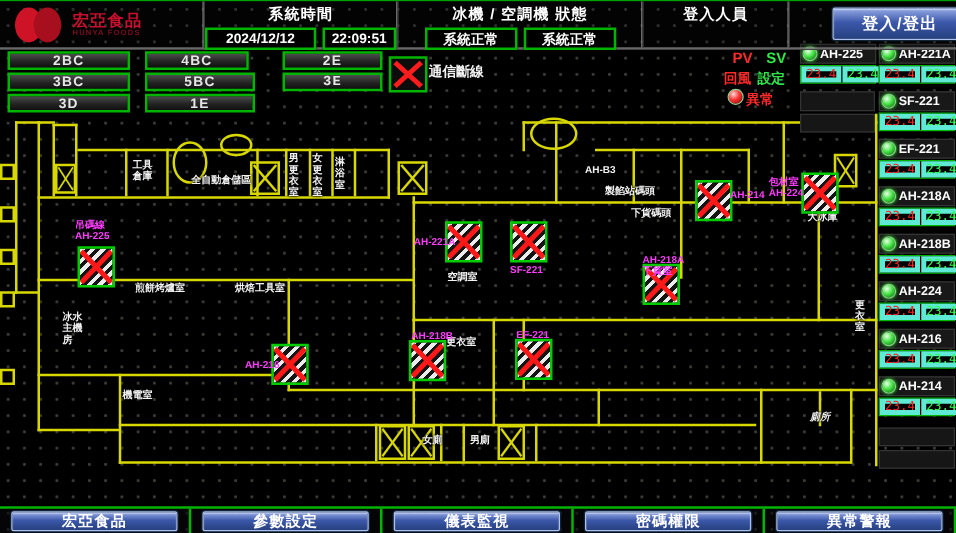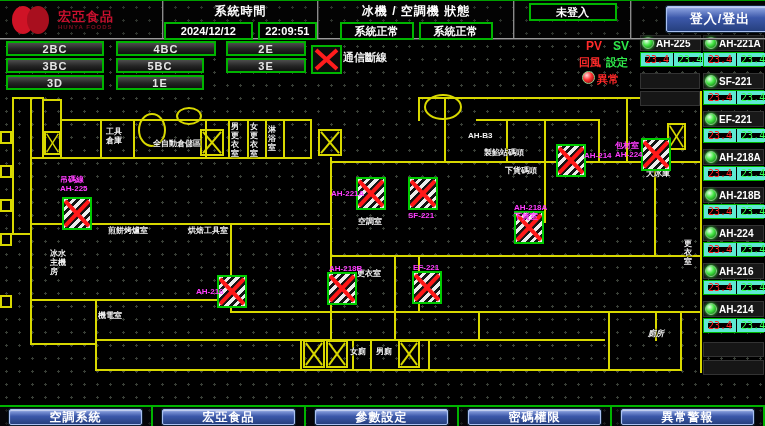--- a/index.html
+++ b/index.html
@@ -93,46 +93,44 @@
       </div>
     </div>
     <div class="sec" style="width:194px;">
       <div class="sec-label">冰機 / 空調機 狀態</div>
       <div class="row">
         <div class="gbox" style="width:70px;height:14px;">系統正常</div>
         <div class="gbox" style="width:70px;height:14px;">系統正常</div>
       </div>
     </div>
     <div class="sec" style="width:115px;">
-      <div class="row">
-        <div class="gbox" style="width:84px;height:14px;">未登入</div>
-      </div>
+      <div class="sec-label">登入人員</div>
     </div>
     <div class="sec" style="flex:1;border-right:none;">
       <div class="blue-btn" style="position:absolute;left:34px;top:5px;width:106px;height:24px;">登入/登出</div>
     </div>
   </div>
 
   <div id="floor-mount">
       <div class="floor-btn" style="position: absolute; left: 6px; top: 40px; width: 98px;">
         <span>2BC</span>
       </div>
-      <div class="floor-btn" style="position: absolute; left: 116px; top: 40px; width: 100px;">
+      <div class="floor-btn" style="position: absolute; left: 116px; top: 40px; width: 83px;">
         <span>4BC</span>
       </div>
       <div class="floor-btn" style="position: absolute; left: 226px; top: 40px; width: 80px;">
         <span>2E</span>
       </div>
       <div class="floor-btn" style="position: absolute; left: 6px; top: 57px; width: 98px;">
         <span>3BC</span>
       </div>
       <div class="floor-btn" style="position: absolute; left: 116px; top: 57px; width: 88px;">
         <span>5BC</span>
       </div>
-      <div class="floor-btn" style="position: absolute; left: 226px; top: 57px; width: 80px;">
+      <div class="floor-btn" style="position: absolute; left: 226px; top: 57px; width: 80px; font-family: Liberation Mono, monospace;">
         <span>3E</span>
       </div>
       <div class="floor-btn" style="position: absolute; left: 6px; top: 74px; width: 98px;">
         <span>3D</span>
       </div>
       <div class="floor-btn" style="position: absolute; left: 116px; top: 74px; width: 88px;">
         <span>1E</span>
       </div>
     </div>
 
@@ -380,21 +378,21 @@
         <div>更衣室</div>
       </div>
       <div class="room" style="position: absolute; left: 50px; top: 248px;">
         <div>冰水</div>
         <div>主機</div>
         <div>房</div>
       </div>
       <div class="room" style="position: absolute; left: 98px; top: 310px;">
         <div>機電室</div>
       </div>
-      <div class="room" style="position: absolute; left: 338px; top: 346px; padding-left: 12px;">
+      <div class="room" style="position: absolute; left: 338px; top: 346px;">
         <div>女廁</div>
       </div>
       <div class="room" style="position: absolute; left: 376px; top: 346px;">
         <div>男廁</div>
       </div>
       <div class="room" style="position: absolute; left: 684px; top: 238px;">
         <div>更</div>
         <div>衣</div>
         <div>室</div>
       </div>
@@ -499,27 +497,27 @@
       <div class="stair" style="left: 667px; top: 122px; width: 19px; height: 27px;">
         <svg viewBox="0 0 20 24" preserveAspectRatio="none">
           <line x1="1" y1="1" x2="19" y2="23" stroke="#d8d800" stroke-width="2"></line>
           <line x1="19" y1="1" x2="1" y2="23" stroke="#d8d800" stroke-width="2"></line>
         </svg>
       </div>
     </div>
 
   <div class="bottom-bar" id="nav-mount">
       <div class="nav-cell">
-    <div class="blue-btn">空調系統</div>
-  </div>
-      <div class="nav-cell">
     <div class="blue-btn">宏亞食品</div>
   </div>
       <div class="nav-cell">
     <div class="blue-btn">參數設定</div>
+  </div>
+      <div class="nav-cell">
+    <div class="blue-btn">儀表監視</div>
   </div>
       <div class="nav-cell">
     <div class="blue-btn">密碼權限</div>
   </div>
       <div class="nav-cell">
     <div class="blue-btn">異常警報</div>
   </div>
     </div>
 <div class="empty-panel" style="left: 640px; top: 72px; width: 60px; height: 16px;"></div>
     <div class="empty-panel" style="left: 640px; top: 90px; width: 60px; height: 15px;"></div>

